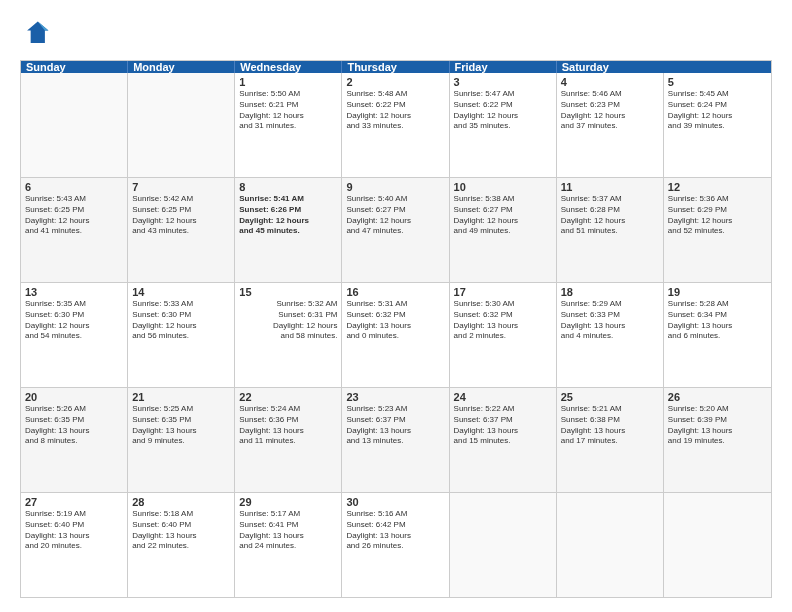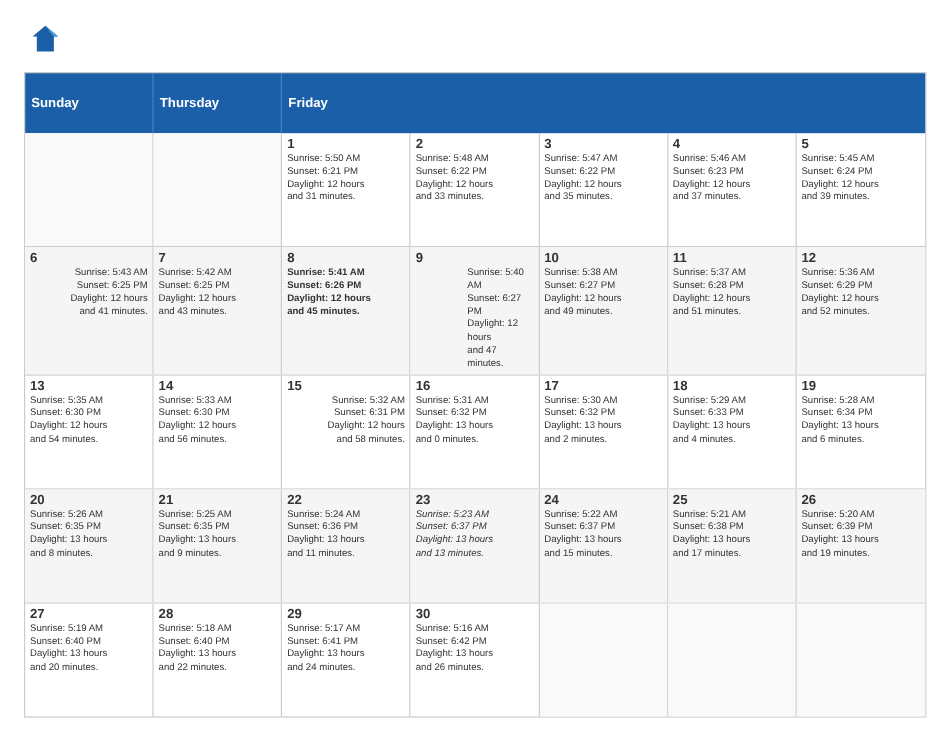--- a/index.html
+++ b/index.html
@@ -67,21 +67,21 @@
     }
     .cal-header {
       display: grid;
       grid-template-columns: repeat(7, 1fr);
       background: #1a5fa8;
     }
     .cal-header-cell {
       color: #fff;
       font-size: 11px;
       font-weight: bold;
-      padding: 19px 5px;
+      padding: 0 5px;
       text-align: left;
       border-right: 1px solid #4a7fc0;
     }
     .cal-header-cell:last-child { border-right: none; }
     .cal-body {
       flex: 1;
       display: flex;
       flex-direction: column;
     }
     .cal-row {
@@ -132,22 +132,25 @@
     </div>
     <div class="title-block">
       <div class="main-title"></div>
       <div class="subtitle"></div>
     </div>
   </div>
 
   <div class="calendar">
     <div class="cal-header">
     <div class="cal-header-cell">Sunday</div>
+        <div class="cal-header-cell">Monday</div>
+        <div class="cal-header-cell">Wednesday</div>
         <div class="cal-header-cell">Thursday</div>
         <div class="cal-header-cell">Friday</div>
+        <div class="cal-header-cell">Saturday</div>
       </div>
     <div class="cal-body">
     <div class="cal-row">
           <div class="cal-cell empty"></div>
           <div class="cal-cell empty"></div>
           <div class="cal-cell">
             <span class="day-num">1</span>
             <div class="cell-info" style="white-space: pre-line;">Sunrise: 5:50 AM
 Sunset: 6:21 PM
 Daylight: 12 hours
@@ -178,42 +181,42 @@
             <span class="day-num">5</span>
             <div class="cell-info" style="white-space: pre-line;">Sunrise: 5:45 AM
 Sunset: 6:24 PM
 Daylight: 12 hours
 and 39 minutes.</div>
           </div>
         </div>
         <div class="cal-row row-alt">
           <div class="cal-cell">
             <span class="day-num">6</span>
-            <div class="cell-info" style="white-space: pre-line; text-align: right;">Sunrise: 5:43 AM
+            <div class="cell-info" style="white-space: pre-line;">Sunrise: 5:43 AM
 Sunset: 6:25 PM
 Daylight: 12 hours
 and 41 minutes.</div>
           </div>
           <div class="cal-cell">
             <span class="day-num">7</span>
             <div class="cell-info" style="white-space: pre-line;">Sunrise: 5:42 AM
 Sunset: 6:25 PM
 Daylight: 12 hours
 and 43 minutes.</div>
           </div>
           <div class="cal-cell">
             <span class="day-num">8</span>
             <div class="cell-info" style="white-space: pre-line; font-weight: bold;">Sunrise: 5:41 AM
 Sunset: 6:26 PM
 Daylight: 12 hours
 and 45 minutes.</div>
           </div>
           <div class="cal-cell">
             <span class="day-num">9</span>
-            <div class="cell-info" style="white-space: pre-line; margin-left: 43px;">Sunrise: 5:40 AM
+            <div class="cell-info" style="white-space: pre-line;">Sunrise: 5:40 AM
 Sunset: 6:27 PM
 Daylight: 12 hours
 and 47 minutes.</div>
           </div>
           <div class="cal-cell">
             <span class="day-num">10</span>
             <div class="cell-info" style="white-space: pre-line;">Sunrise: 5:38 AM
 Sunset: 6:27 PM
 Daylight: 12 hours
 and 49 minutes.</div>
@@ -301,21 +304,21 @@
           </div>
           <div class="cal-cell">
             <span class="day-num">22</span>
             <div class="cell-info" style="white-space: pre-line;">Sunrise: 5:24 AM
 Sunset: 6:36 PM
 Daylight: 13 hours
 and 11 minutes.</div>
           </div>
           <div class="cal-cell">
             <span class="day-num">23</span>
-            <div class="cell-info" style="white-space: pre-line; font-style: italic;">Sunrise: 5:23 AM
+            <div class="cell-info" style="white-space: pre-line;">Sunrise: 5:23 AM
 Sunset: 6:37 PM
 Daylight: 13 hours
 and 13 minutes.</div>
           </div>
           <div class="cal-cell">
             <span class="day-num">24</span>
             <div class="cell-info" style="white-space: pre-line;">Sunrise: 5:22 AM
 Sunset: 6:37 PM
 Daylight: 13 hours
 and 15 minutes.</div>

